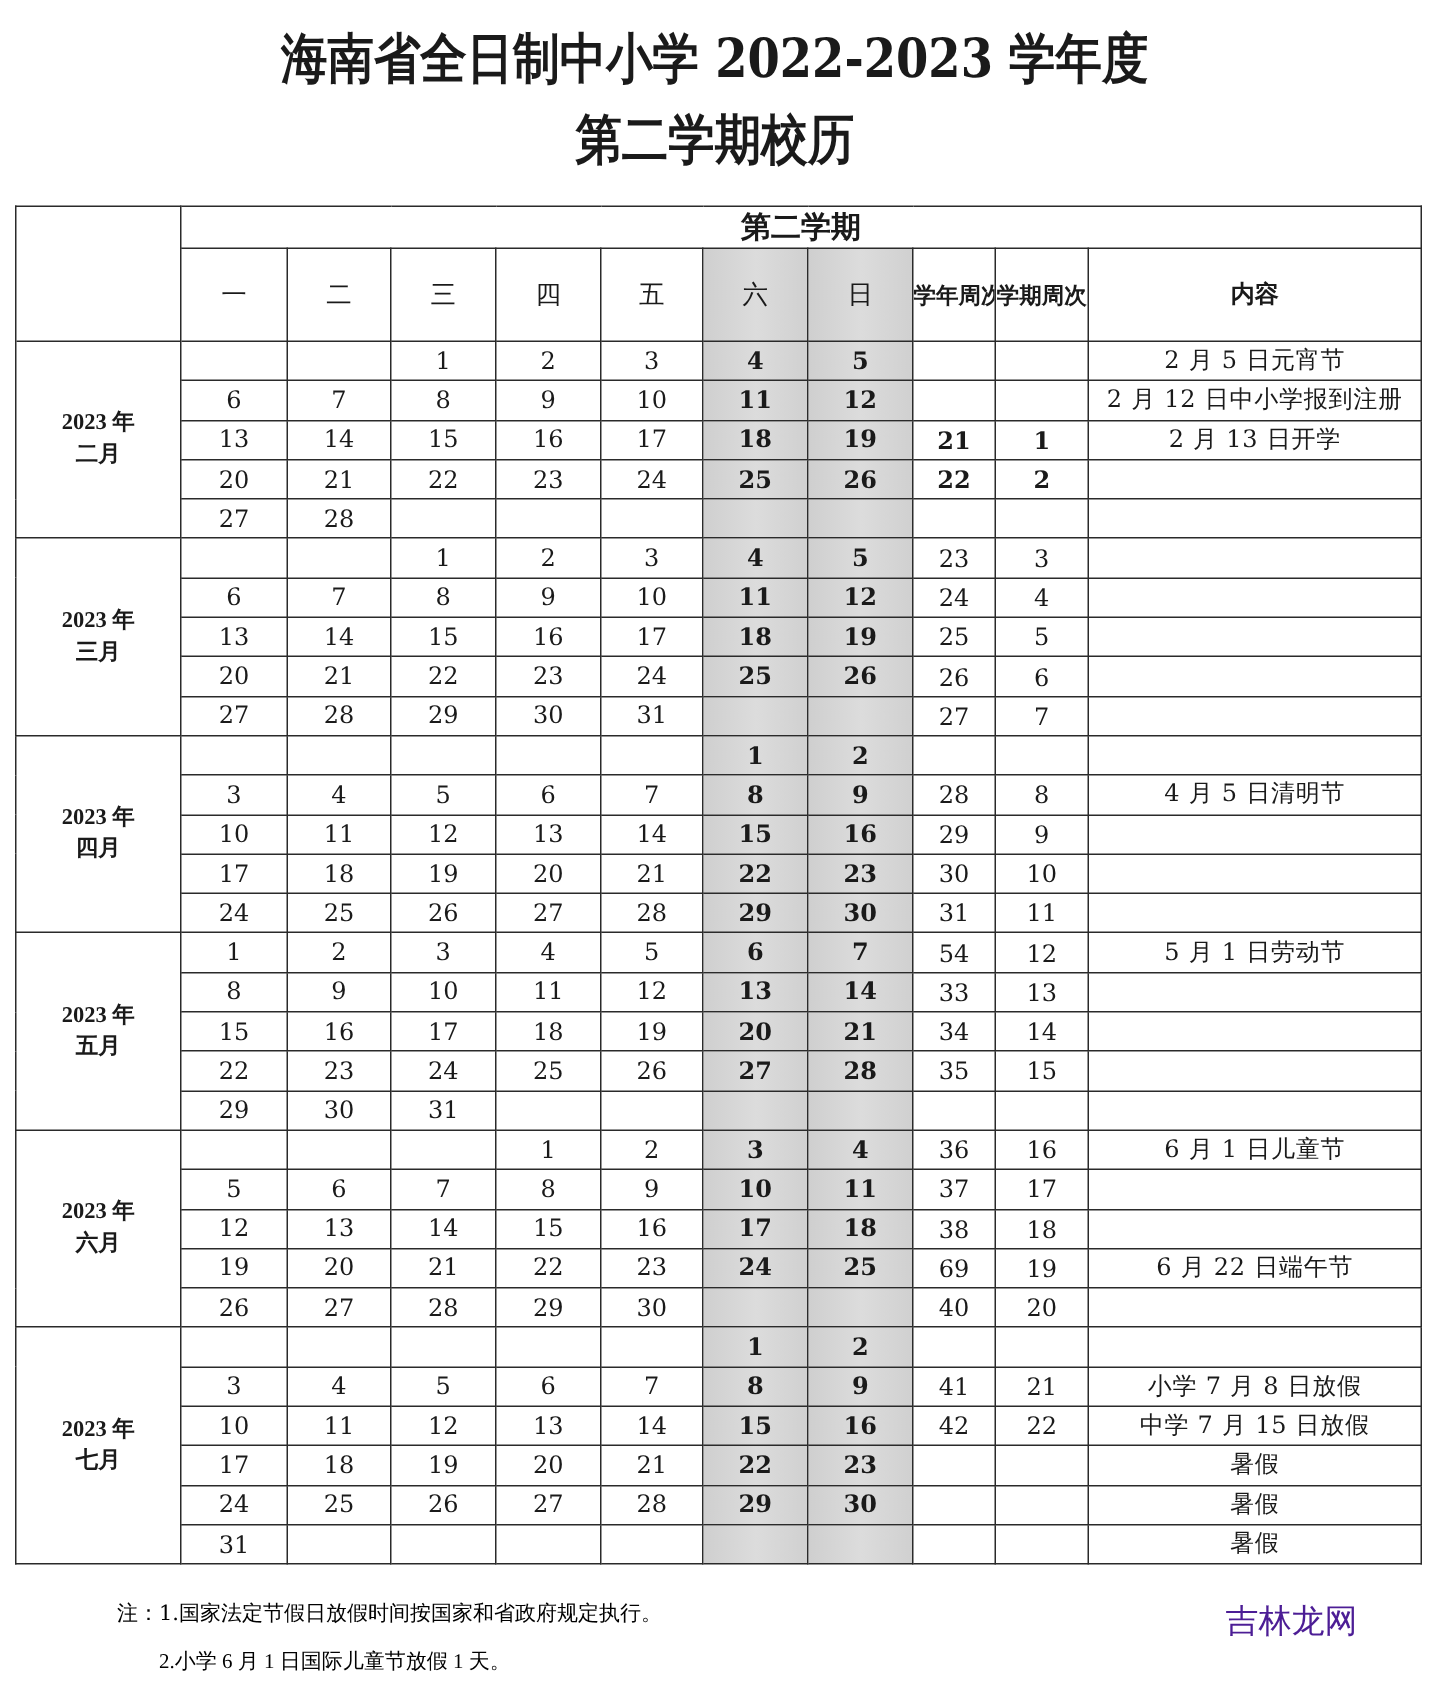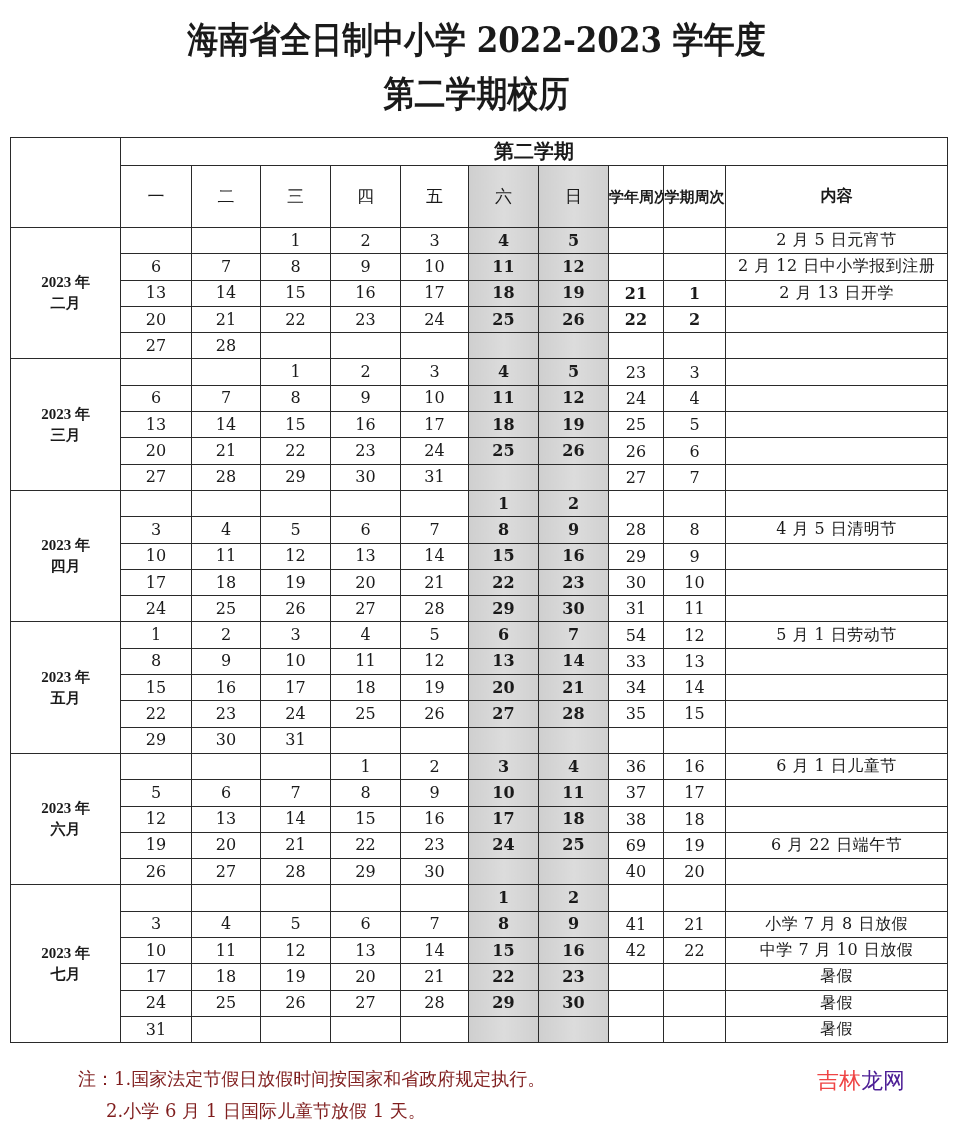--- a/index.html
+++ b/index.html
@@ -17,21 +17,21 @@
   th.sem { height: 26px; font-family: "DejaVu Sans", sans-serif; font-size: 20px; font-weight: bold; }
   th.dayh { height: 61px; font-size: 17px; font-weight: normal; }
   th.wk { font-family: "DejaVu Sans", sans-serif; font-size: 15px; font-weight: bold; line-height: 20px; white-space: normal; }
   th.content { font-family: "DejaVu Sans", sans-serif; font-size: 16px; font-weight: bold; }
   td.mon { font-family: Liberation Serif, serif; font-size: 15px; font-weight: bold; line-height: 21px; white-space: normal; }
   td.d { height: 25.3px; font-size: 16px; line-height: 18px; }
   td.n { font-size: 16px; }
   td.nb { font-size: 16px; font-weight: bold; }
   td.c { font-size: 16px; letter-spacing: 0.5px; }
   .wkend { background: #d6d6d6; background-image: linear-gradient(90deg, #cfcfcf, #dcdcdc 50%, #d0d0d0); font-weight: bold; }
-  .note { position: absolute; font-family: "DejaVu Serif", serif; font-size: 18px; color: #7f1d1d; }
+  .note { position: absolute; font-family: "DejaVu Serif", serif; font-size: 14px; color: #000000; }
   .wm { position: absolute; left: 817px; top: 1066px; font-family: "DejaVu Sans", sans-serif; font-size: 22px; }
 </style>
 </head>
 <body>
 
 <div class="title l1">海南省全日制中小学 2022-2023 学年度</div>
 <div class="title l2">第二学期校历</div>
 
 <table class="cal">
   <colgroup>
@@ -417,21 +417,21 @@
       <tr>
         <td class="d">10</td>
         <td class="d">11</td>
         <td class="d">12</td>
         <td class="d">13</td>
         <td class="d">14</td>
         <td class="d wkend">15</td>
         <td class="d wkend">16</td>
         <td class="n">42</td>
         <td class="n">22</td>
-        <td class="c">中学 7 月 10 日放假</td>
+        <td class="c">中学 7 月 15 日放假</td>
       </tr>
       <tr>
         <td class="d">17</td>
         <td class="d">18</td>
         <td class="d">19</td>
         <td class="d">20</td>
         <td class="d">21</td>
         <td class="d wkend">22</td>
         <td class="d wkend">23</td>
         <td class="n"></td>
@@ -459,17 +459,17 @@
         <td class="d wkend"></td>
         <td class="d wkend"></td>
         <td class="n"></td>
         <td class="n"></td>
         <td class="c">暑假</td>
       </tr>
     </tbody>
 </table>
 
 <div class="note" style="left:78px; top:1067px;">注：1.国家法定节假日放假时间按国家和省政府规定执行。</div>
-<div class="note" style="left:106px; top:1099px;">2.小学 6 月 1 日国际儿童节放假 1 天。</div>
+<div class="note" style="left:106px; top:1099px;font-family:Liberation Serif, serif;">2.小学 6 月 1 日国际儿童节放假 1 天。</div>
 
 <div class="wm">
-  <span style="color:#ef4444">吉林</span><span style="color:#4c1d95">龙网</span>
+  <span style="color:#4c1d95">吉林</span><span style="color:#4c1d95">龙网</span>
 </div>
 
 </body></html>

